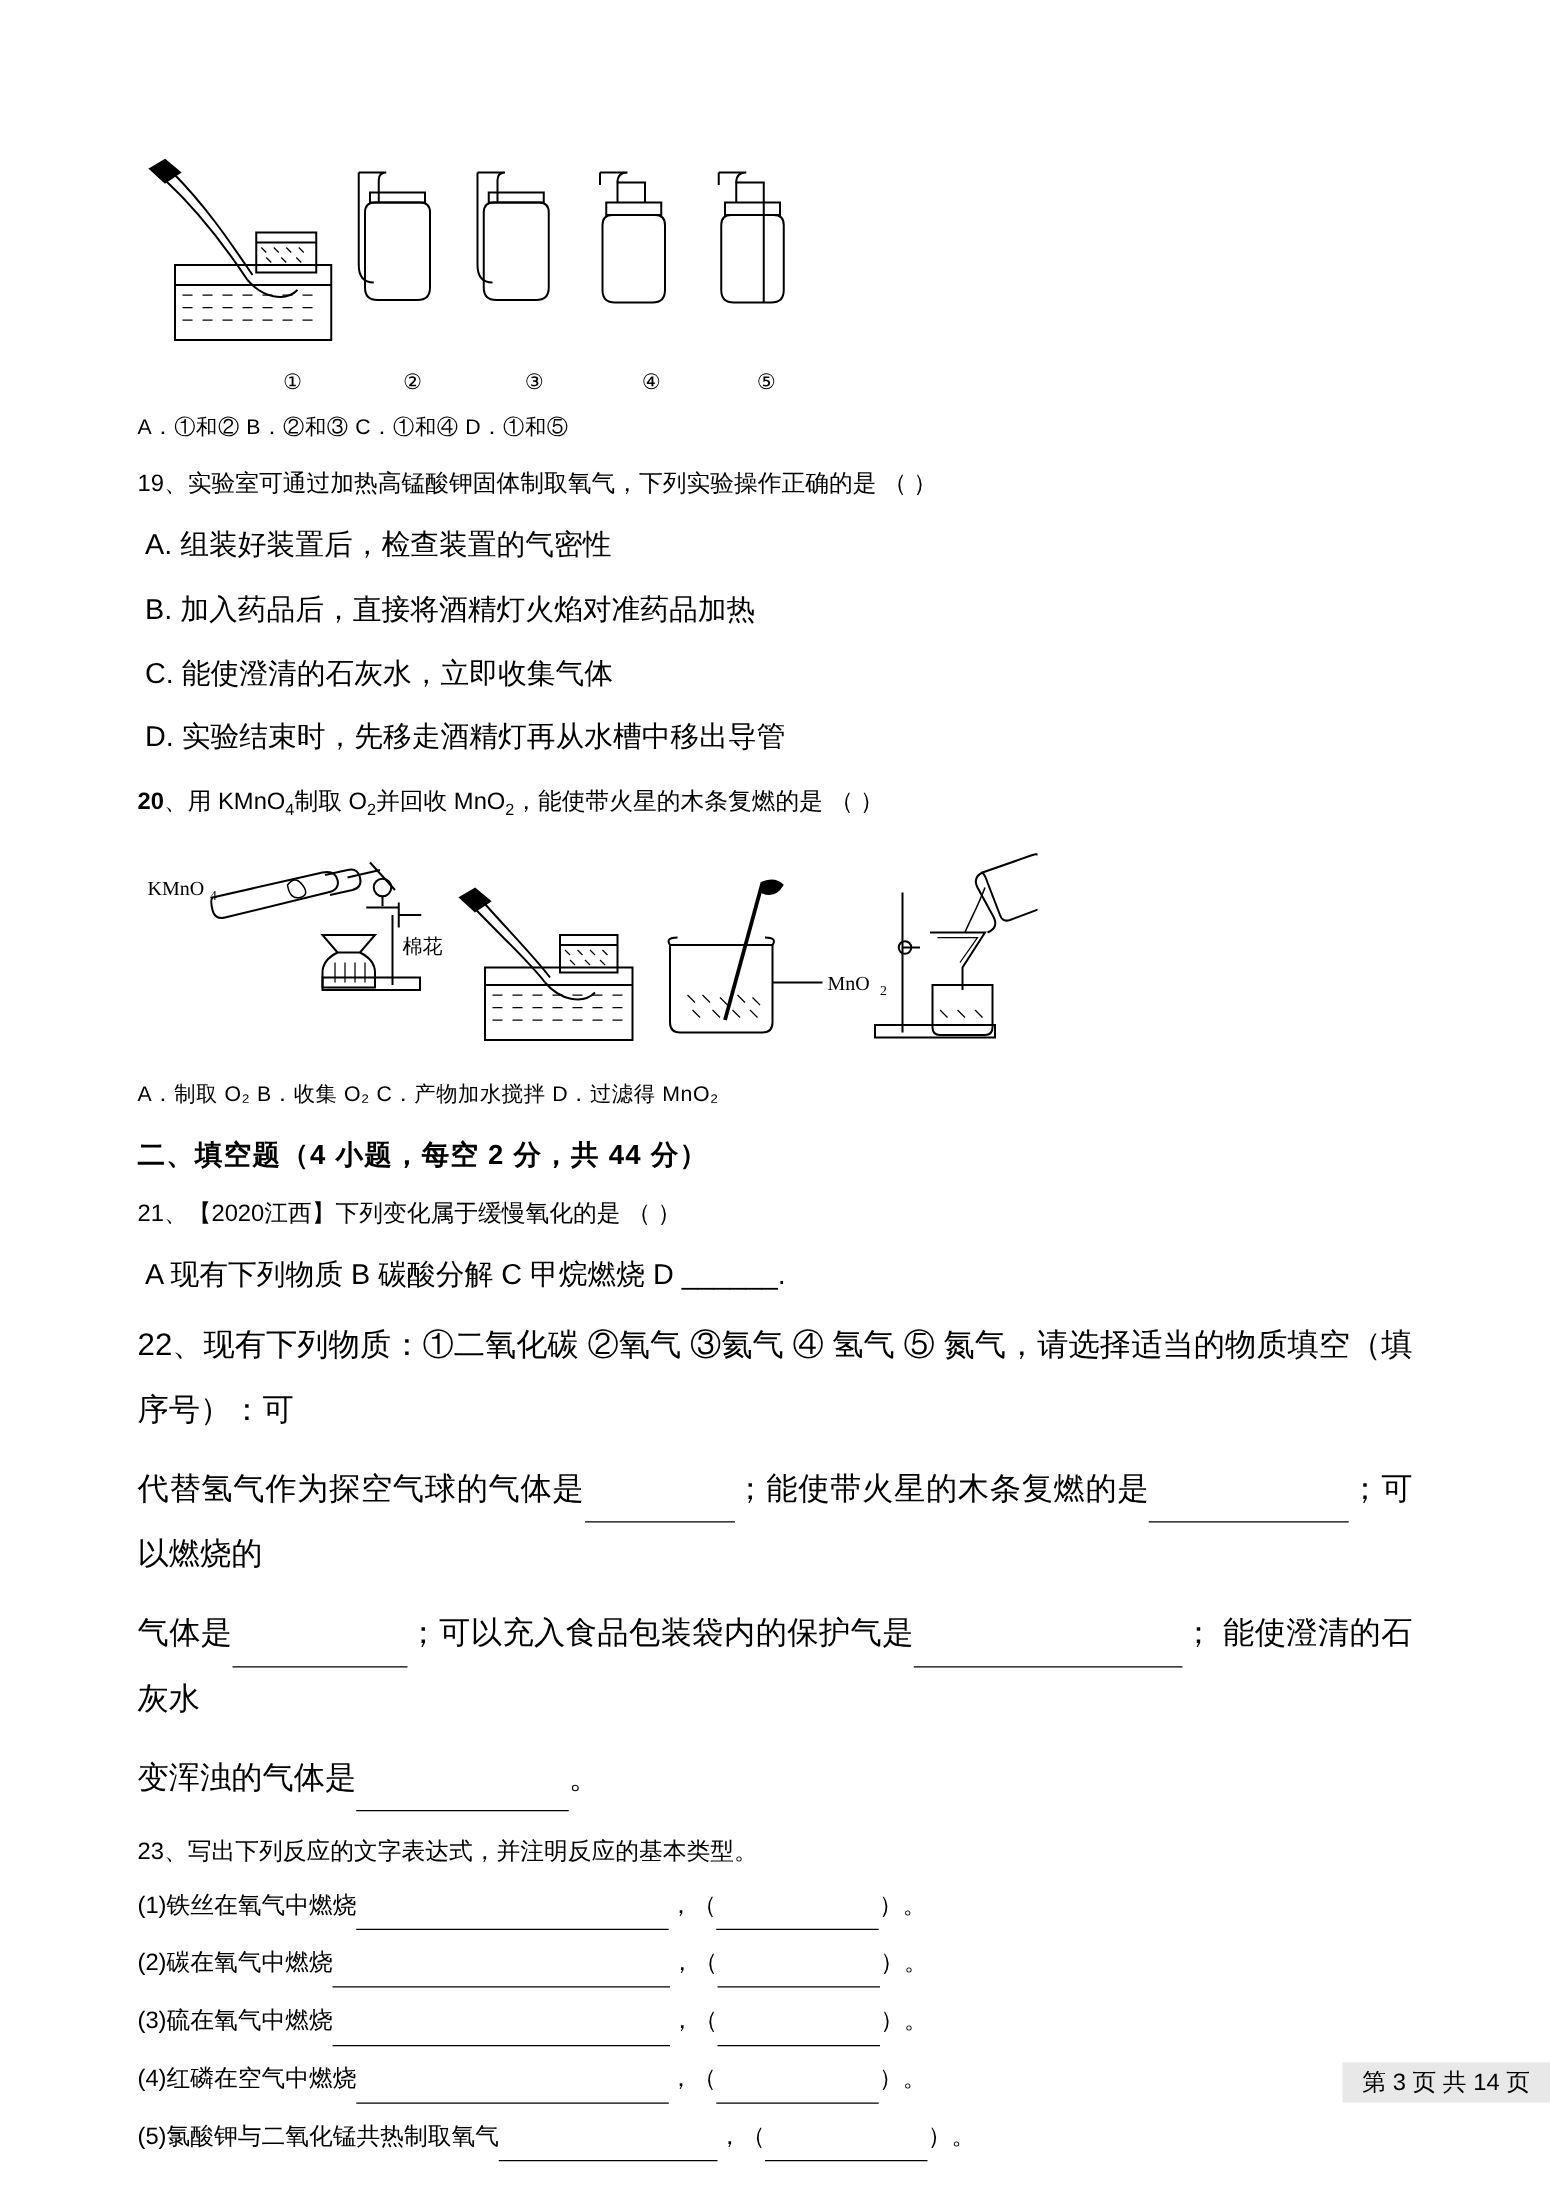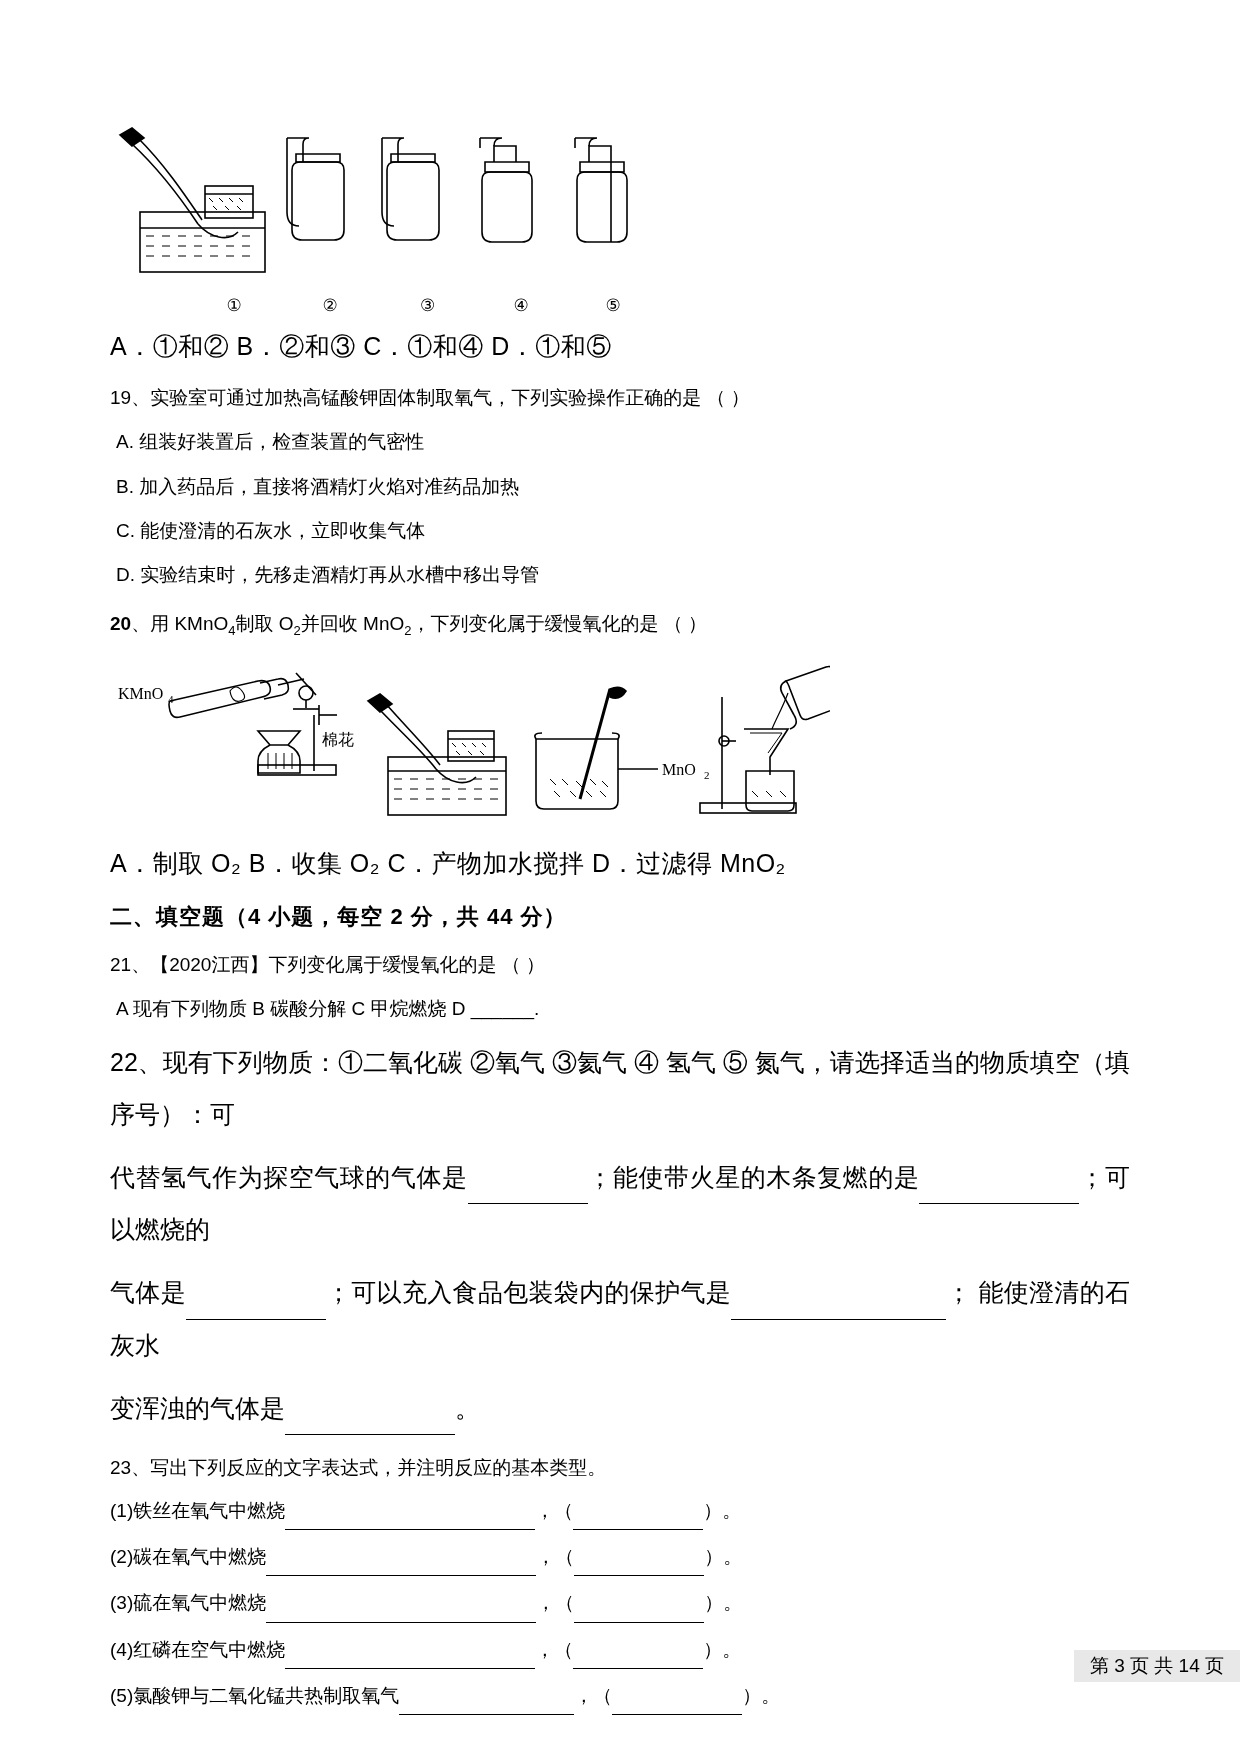--- a/index.html
+++ b/index.html
@@ -27,32 +27,32 @@
     margin-bottom: 4px;
   }
   .fig-label-row {
     display: flex;
     font-size: 17px;
     margin-top: -4px;
     margin-left: 78px;
   }
   .fig-label-row span { display: inline-block; text-align: center; }
   .opt-line {
-    font-size: 25px;
+    font-size: 17px;
     letter-spacing: 0.5px;
     margin: 14px 0 18px 0;
   }
   .q {
     font-size: 19px;
     line-height: 1.75;
     margin: 16px 0 4px 0;
   }
   .q-bold { font-weight: bold; }
   .choice {
-    font-size: 19px;
+    font-size: 23px;
     line-height: 1.75;
     margin: 11px 0 11px 6px;
   }
   .section-title {
     font-size: 22px;
     font-weight: bold;
     margin: 22px 0 14px 0;
     letter-spacing: 1px;
   }
   .para {
@@ -176,21 +176,21 @@
 
   <div class="opt-line">A．①和②    B．②和③    C．①和④    D．①和⑤</div>
 
   <div class="q">19、实验室可通过加热高锰酸钾固体制取氧气，下列实验操作正确的是 （     ）</div>
   <div class="choice">A. 组装好装置后，检查装置的气密性</div>
   <div class="choice">B. 加入药品后，直接将酒精灯火焰对准药品加热</div>
   <div class="choice">C. 能使澄清的石灰水，立即收集气体</div>
   <div class="choice">D. 实验结束时，先移走酒精灯再从水槽中移出导管</div>
 
   <div class="q">
-    <span class="q-bold">20</span><span>、用 KMnO</span><span class="sub">4</span><span>制取 O</span><span class="sub">2</span><span>并回收 MnO</span><span class="sub">2</span><span>，下列变化属于缓慢氧化的是 （      ）</span>
+    <span class="q-bold">20</span><span>、用 KMnO</span><span class="sub">4</span><span>制取 O</span><span class="sub">2</span><span>并回收 MnO</span><span class="sub">2</span><span>，能使带火星的木条复燃的是 （      ）</span>
   </div>
 
   <div class="q20fig">
     <svg class="fig-abs" width="720" height="180" viewBox="0 0 720 180">
       <g fill="none" stroke="#000" stroke-width="1.6">
 
         <path d="M60 48 L148 28 q10 -2 12 6 q2 8 -8 10 L70 64 q-8 2 -10 -6 q-2 -8 0 -10 z"></path>
         <path d="M150 30 l18 -4 q8 -2 10 6 q2 8 -6 10 l-18 4"></path>
         <path d="M168 32 l26 -6"></path>
         <path d="M186 20 l20 22"></path>

